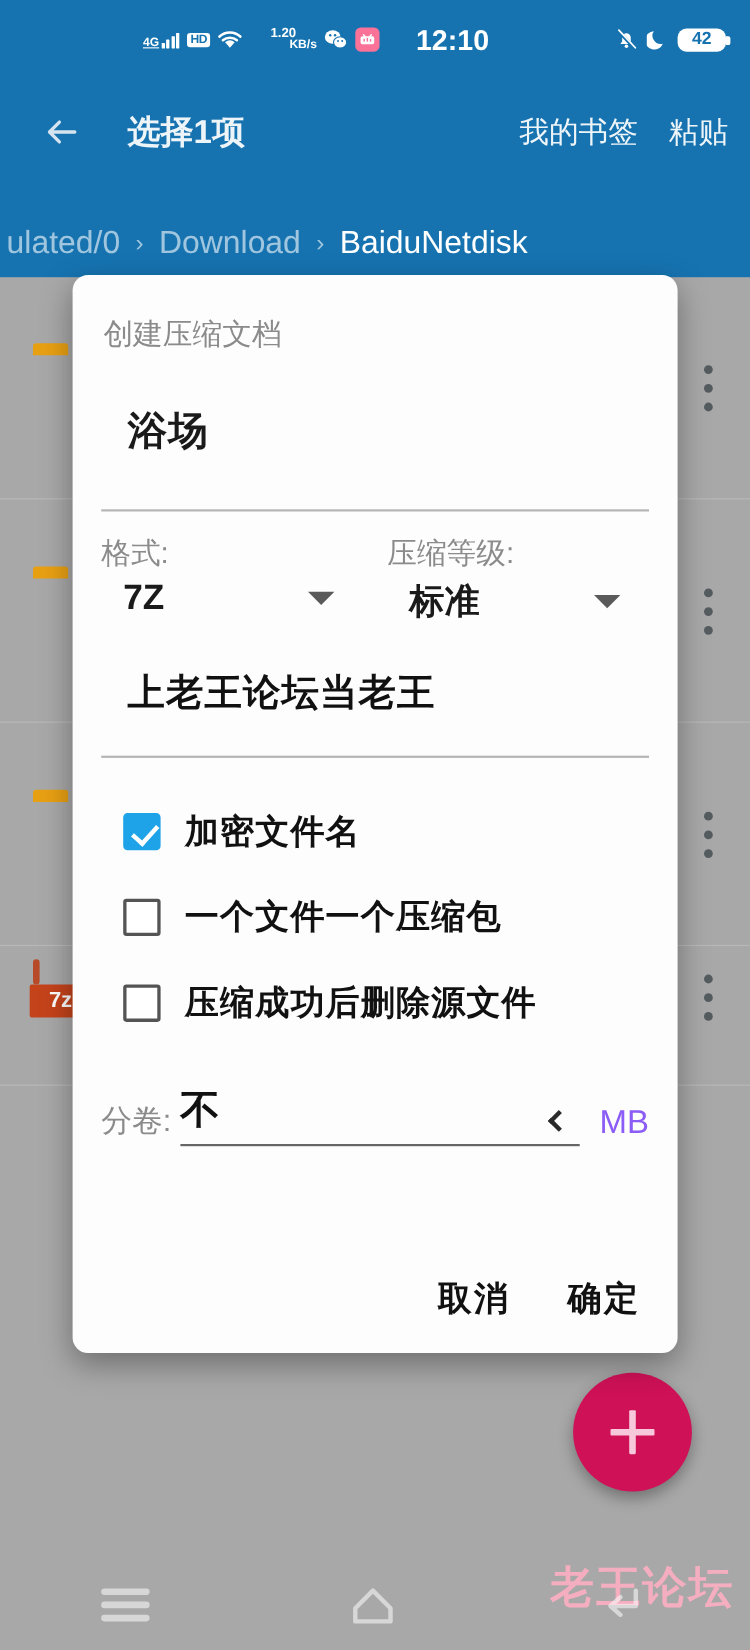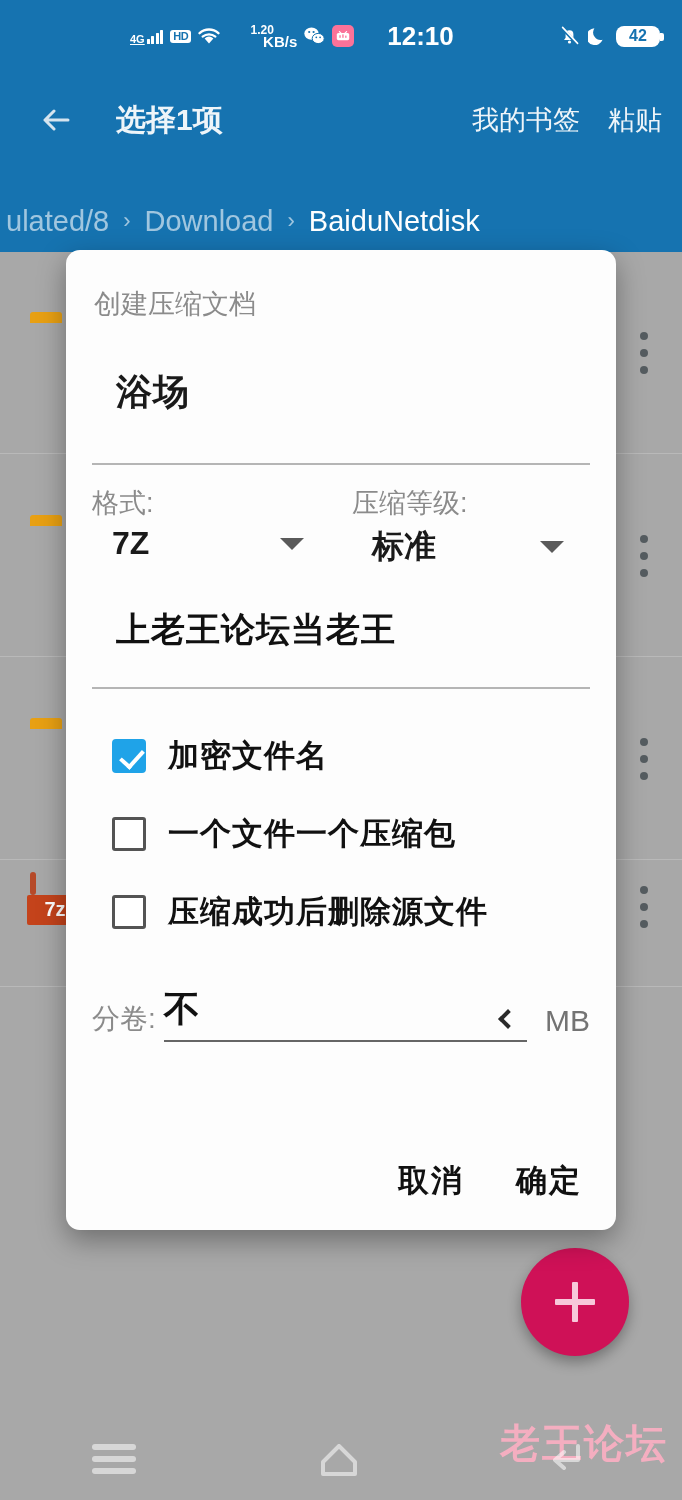--- a/index.html
+++ b/index.html
@@ -33,21 +33,21 @@
   .bars i { width:3px; background:#fff; border-radius:0.5px; display:block; }
   .bars i:nth-child(1){height:5px}.bars i:nth-child(2){height:8px}
   .bars i:nth-child(3){height:11px}.bars i:nth-child(4){height:14px}
 
   .icon-hd {
     font-size:11px; font-weight:bold; color:#1673b0; background:#fff;
     border-radius:3px; padding:1px 3px; line-height:11px; letter-spacing:-0.5px;
   }
   .icon-wifi { width:22px; height:17px; position:relative; }
   .speed { font-size:12px; line-height:11px; text-align:center; font-weight:bold; }
-  .speed .u { font-size:15px; display:block;padding-left:36px; }
+  .speed .u { font-size:11px; display:block;padding-left:36px; }
 
   .icon-wechat {
     width:21px;height:18px;position:relative;
   }
   .icon-bili {
     width:22px;height:22px;background:#fb7299;border-radius:5px;
     display:flex;align-items:center;justify-content:center;
   }
   .clock { font-size:26px; font-weight:bold; margin-left:26px; letter-spacing:0px; }
 
@@ -201,21 +201,21 @@
   .split-label { font-size:28px; color:#8b8b8b; padding-bottom:4px;}
   .split-input {
     flex:1; border-bottom:2px solid #666; display:flex; align-items:flex-end;
     justify-content:space-between; margin-left:8px; padding-bottom:6px; padding-right:12px;
   }
   .split-value { font-size:36px; font-weight:bold; color:#111; }
   .chev-left {
     width:14px;height:14px;border-left:4px solid #2a2a2a;border-bottom:4px solid #2a2a2a;
     transform:rotate(45deg); margin-bottom:8px;
   }
-  .split-unit { font-size:30px; color:#737373; margin-left:18px; padding-bottom:4px; }
+  .split-unit { font-size:30px; color:#8b5cf6; margin-left:18px; padding-bottom:4px; }
 
   .dlg-buttons {
     position:absolute; right:34px; bottom:28px; display:flex; gap:52px; align-items:center;
   }
   .dlg-btn { font-size:31px; font-weight:bold; color:#111; letter-spacing:2px; }
 </style>
 </head>
 <body>
 
 <div id="app-root">
@@ -299,21 +299,21 @@
       </svg>
     </span>
     <span class="tb-title">选择1项</span>
     <span class="tb-actions">
       <span class="tb-action">我的书签</span>
       <span class="tb-action">粘贴</span>
     </span>
   </div>
 
   <div class="breadcrumb">
-    <span class="crumb" style="margin-left:6px">ulated/8</span>
+    <span class="crumb" style="margin-left:6px">ulated/0</span>
     <span class="crumb-sep">›</span>
     <span class="crumb">Download</span>
     <span class="crumb-sep">›</span>
     <span class="crumb last">BaiduNetdisk</span>
   </div>
 
   <div class="filelist">
 
     <div class="file-row" style="top:0px">
       <span class="file-icon"><span class="folder-ico"></span></span>

